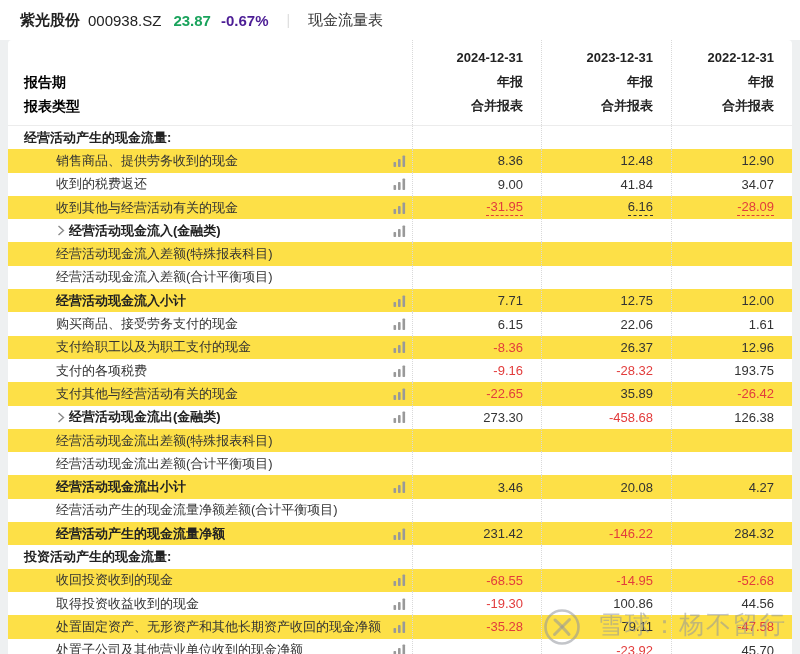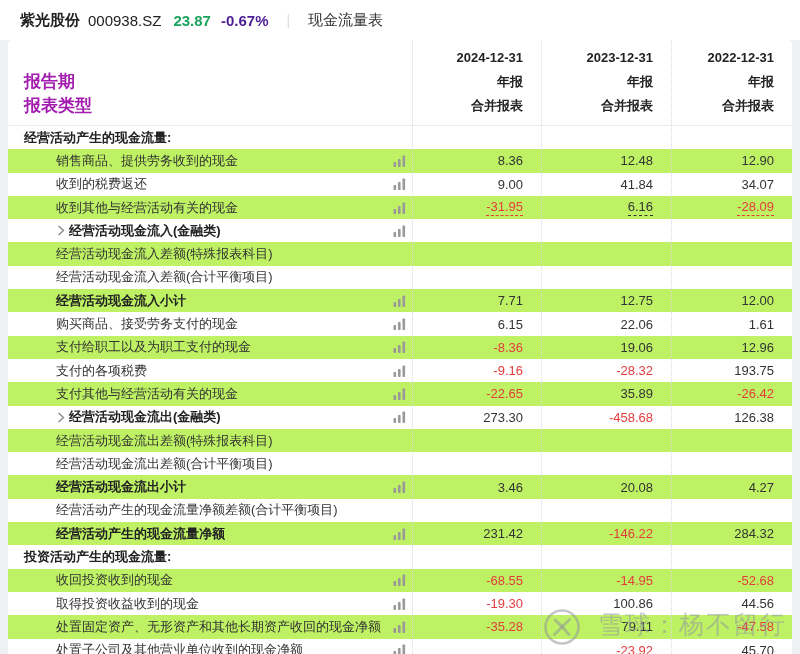--- a/index.html
+++ b/index.html
@@ -32,26 +32,26 @@
   .grid { display:grid; grid-template-columns:1fr 129px 130px 121px; }
 
   
   .thead { border-bottom:1px solid #ececec; }
   .thead .hcol {
     border-left:1px dotted #d9d9d9;
     padding:6px 18px 7px 0; text-align:right;
   }
   .thead .hcol div { line-height:24px; font-size:13px; font-weight:700; color:#222; }
   .thead .hlabels { padding:6px 0 7px 16px; }
-  .thead .hlabels div { line-height:24px; font-size:17px; font-weight:600; color:#a21caf; }
+  .thead .hlabels div { line-height:24px; font-size:14px; font-weight:600; color:#000000; }
   .hspacer { visibility:hidden; }
 
   
   .row { height:23.3px; }
-  .row.alt { background:#bef264; }
+  .row.alt { background:#fde047; }
   .cell { display:flex; align-items:center; overflow:hidden; white-space:nowrap; }
   .cell.label { font-size:13px; color:#333; padding-left:48px; }
   .cell.label.section { padding-left:16px; font-weight:700; color:#222; }
   .cell.label.bold { font-weight:700; color:#222; }
   .cell.label.chev { padding-left:49px; }
   .chevron { display:inline-flex; margin-right:4px; }
   .bar-icon { margin-left:auto; margin-right:6px; display:inline-flex; cursor:pointer; }
   .cell.val {
     justify-content:flex-end; padding-right:18px;
     font-size:13px; color:#333;
@@ -288,21 +288,21 @@
               <rect x="0.5" y="7" width="2.6" height="5" rx="0.8" fill="#999"></rect>
               <rect x="5" y="4" width="2.6" height="8" rx="0.8" fill="#999"></rect>
               <rect x="9.5" y="0.5" width="2.6" height="11.5" rx="0.8" fill="#999"></rect>
             </svg>
           </span>
         </div>
         <div class="cell val">
           <span class="neg">-8.36</span>
         </div>
         <div class="cell val">
-          <span class="">19.06</span>
+          <span class="">26.37</span>
         </div>
         <div class="cell val">
           <span class="">12.96</span>
         </div>
       </div>
       <div class="grid row">
         <div class="cell label">
           <span>支付的各项税费</span>
           <span class="bar-icon">
             <svg width="13" height="12" viewBox="0 0 13 12">

